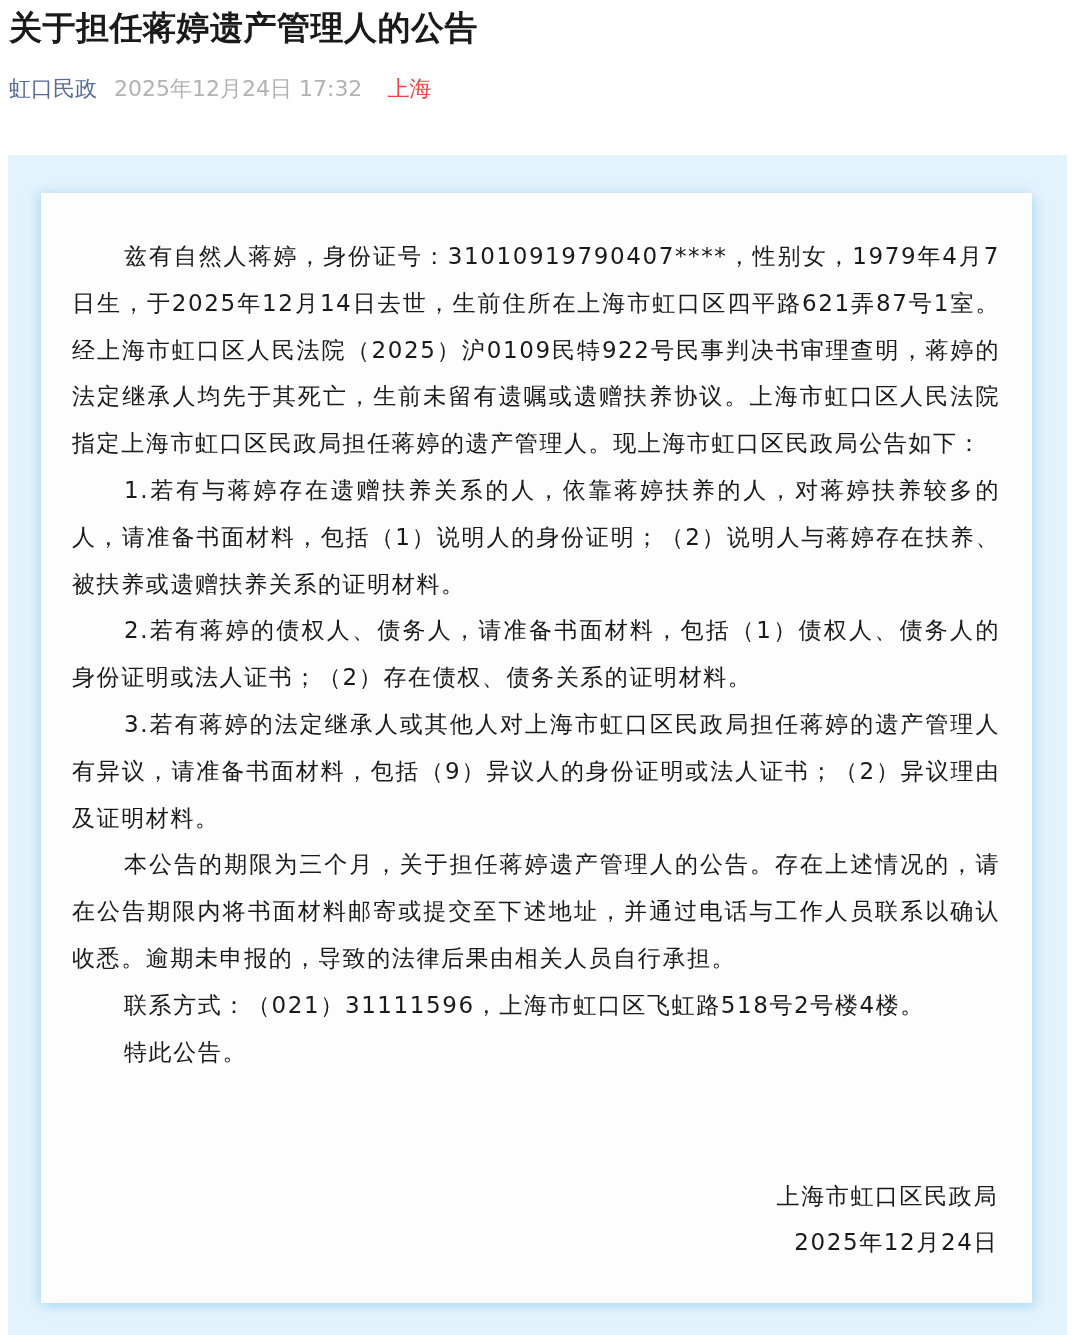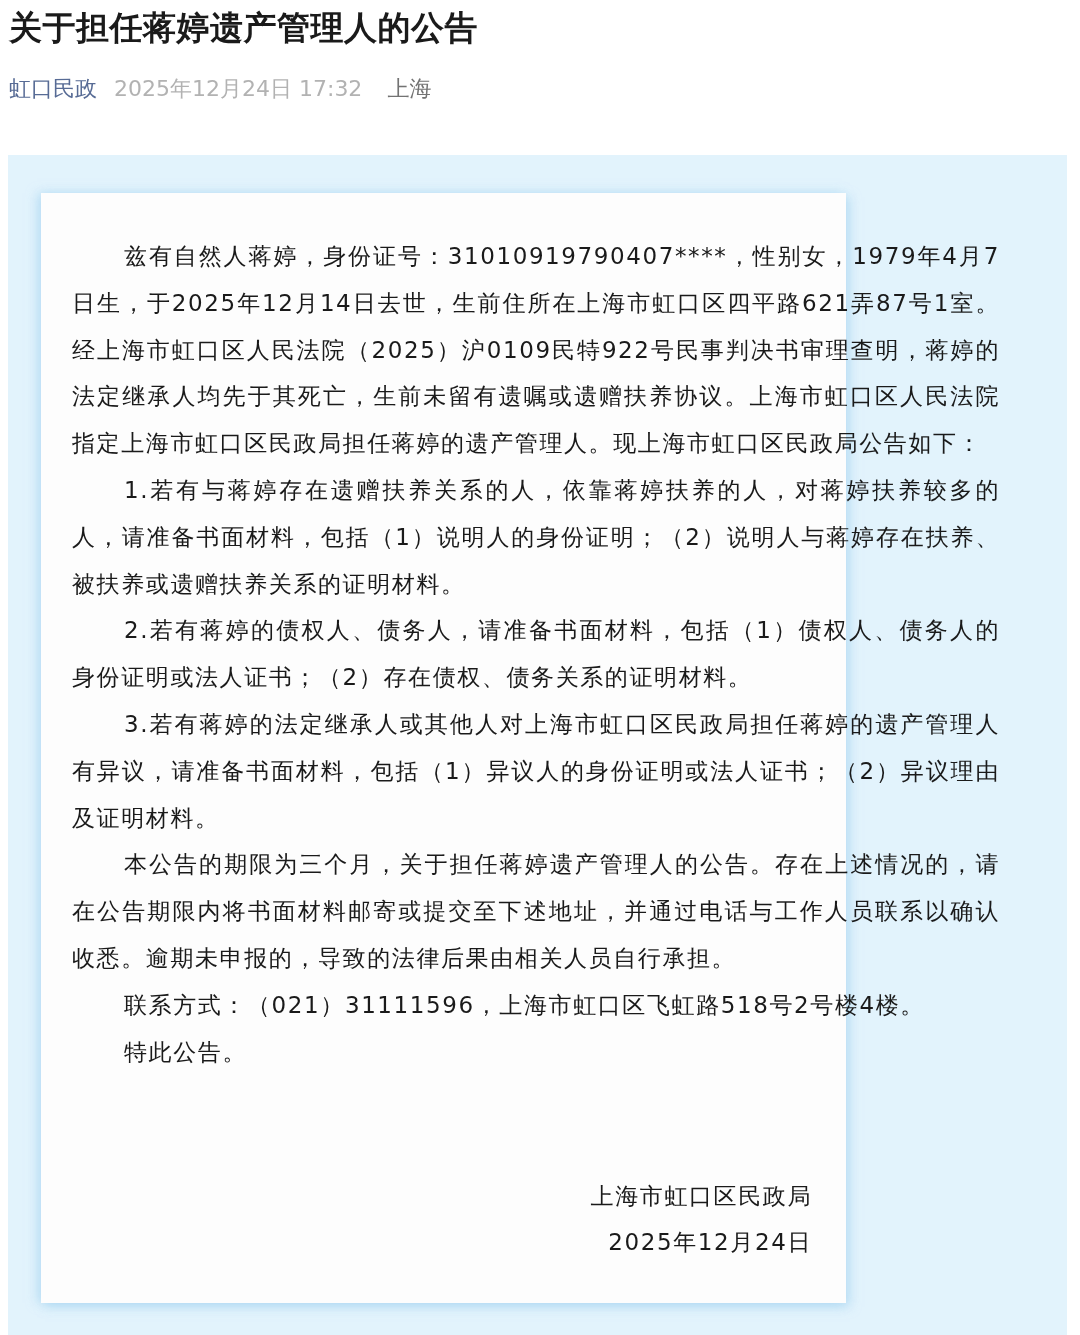--- a/index.html
+++ b/index.html
@@ -11,27 +11,27 @@
     position: absolute; left: 9px; top: 6px;
     font-size: 33px; font-weight: bold; color: #1a1a1a;
     letter-spacing: 0.5px; line-height: 44px; margin: 0;
   }
   .meta {
     position: absolute; left: 9px; top: 74px;
     font-size: 22px; line-height: 30px; white-space: nowrap;
   }
   .meta .account { color: #576b95; margin-right: 10px; }
   .meta .date { color: #b2b2b2; margin-right: 18px; }
-  .meta .loc { color: #737373; }
+  .meta .loc { color: #ef4444; }
   .panel {
     position: absolute; left: 8px; top: 155px; width: 1059px; height: 1185px;
     background: #e2f3fc;
   }
   .card {
-    position: absolute; left: 33px; top: 38px; width: 805px; height: 1110px;
+    position: absolute; left: 33px; top: 38px; width: 991px; height: 1110px;
     background: #fdfdfd;
     box-shadow: -4px 0 10px rgba(160, 210, 240, 0.55), 4px 4px 10px rgba(160, 210, 240, 0.55);
   }
   .body {
     position: absolute; left: 31px; top: 40px; width: 928px;
     font-size: 23px; line-height: 46.8px; color: #1a1a1a;
     letter-spacing: 1.6px; text-align: justify;
   }
   .body p { margin: 0; text-indent: 52px; }
   .sign {
@@ -50,21 +50,21 @@
   <span class="date">2025年12月24日 17:32</span>
   <span class="loc">上海</span>
 </div>
 
 <div class="panel">
   <div class="card">
     <div class="body">
       <p>兹有自然人蒋婷，身份证号：31010919790407****，性别女，1979年4月7日生，于2025年12月14日去世，生前住所在上海市虹口区四平路621弄87号1室。经上海市虹口区人民法院（2025）沪0109民特922号民事判决书审理查明，蒋婷的法定继承人均先于其死亡，生前未留有遗嘱或遗赠扶养协议。上海市虹口区人民法院指定上海市虹口区民政局担任蒋婷的遗产管理人。现上海市虹口区民政局公告如下：</p>
       <p>1.若有与蒋婷存在遗赠扶养关系的人，依靠蒋婷扶养的人，对蒋婷扶养较多的人，请准备书面材料，包括（1）说明人的身份证明；（2）说明人与蒋婷存在扶养、被扶养或遗赠扶养关系的证明材料。</p>
       <p>2.若有蒋婷的债权人、债务人，请准备书面材料，包括（1）债权人、债务人的身份证明或法人证书；（2）存在债权、债务关系的证明材料。</p>
-      <p>3.若有蒋婷的法定继承人或其他人对上海市虹口区民政局担任蒋婷的遗产管理人有异议，请准备书面材料，包括（1）异议人的身份证明或法人证书；（2）异议理由及证明材料。</p>
+      <p>3.若有蒋婷的法定继承人或其他人对上海市虹口区民政局担任蒋婷的遗产管理人有异议，请准备书面材料，包括（9）异议人的身份证明或法人证书；（2）异议理由及证明材料。</p>
       <p>本公告的期限为三个月，关于担任蒋婷遗产管理人的公告。存在上述情况的，请在公告期限内将书面材料邮寄或提交至下述地址，并通过电话与工作人员联系以确认收悉。逾期未申报的，导致的法律后果由相关人员自行承担。</p>
       <p>联系方式：（021）31111596，上海市虹口区飞虹路518号2号楼4楼。</p>
       <p>特此公告。</p>
     </div>
     <div class="sign">
       <div>上海市虹口区民政局</div>
       <div>2025年12月24日</div>
     </div>
   </div>
 </div>

